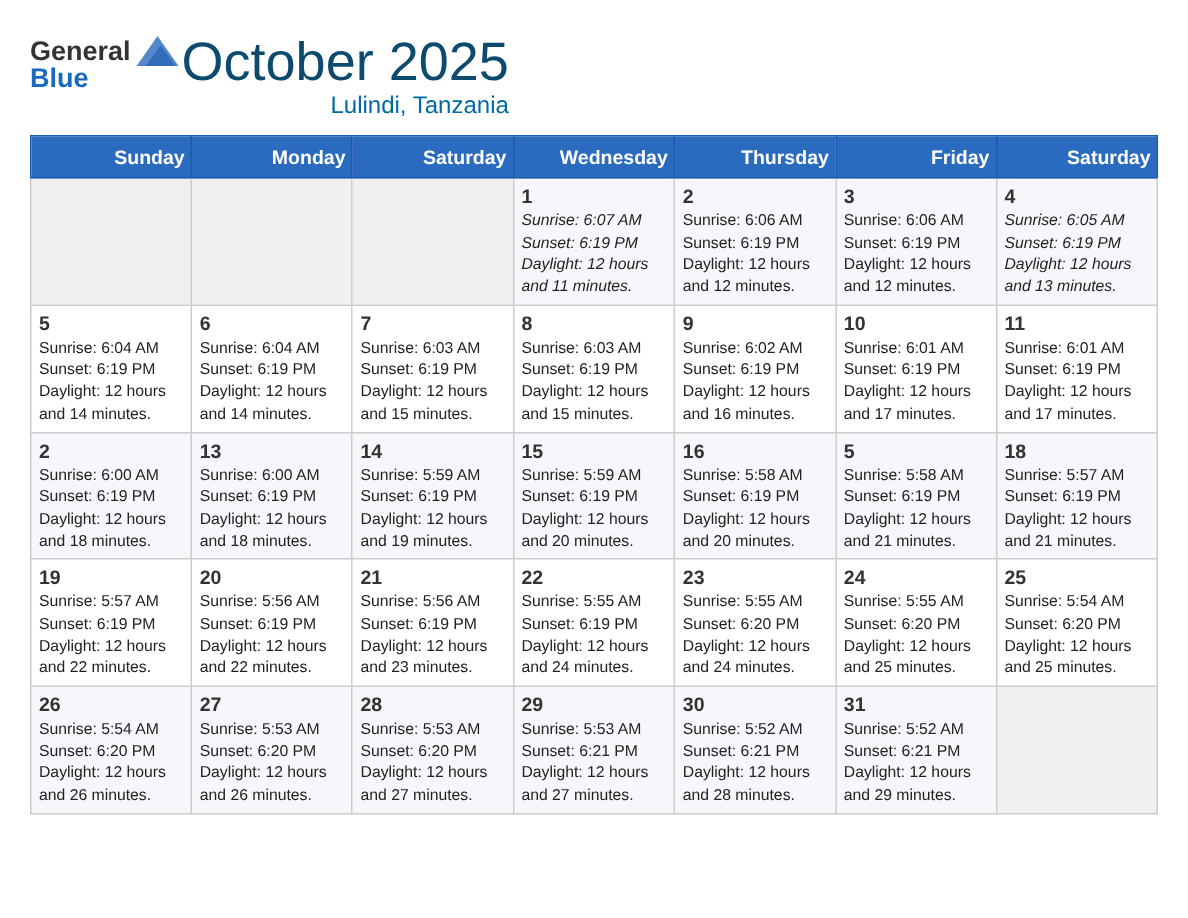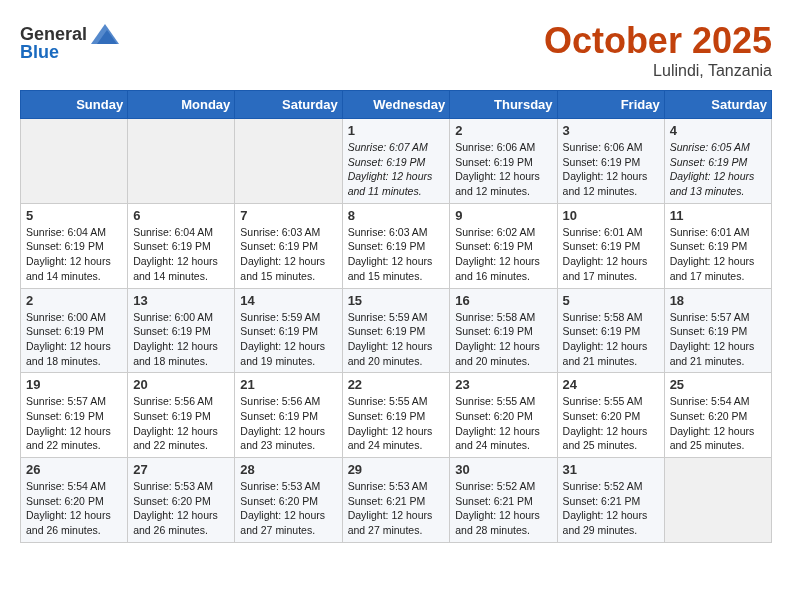--- a/index.html
+++ b/index.html
@@ -5,21 +5,20 @@
     * { box-sizing: border-box; margin: 0; padding: 0; }
     body {
       font-family: Arial, sans-serif;
       background: #fff;
       width: 792px;
       min-height: 612px;
       padding: 20px;
     }
     .header {
       display: flex;
-      justify-content: space-between;
       align-items: flex-start;
       margin-bottom: 10px;
     }
     .logo {
       display: flex;
       align-items: center;
     }
     .logo-text-general {
       font-size: 18px;
       font-weight: bold;
@@ -33,26 +32,26 @@
     .logo-icon {
       width: 32px;
       height: 28px;
       margin-left: 2px;
     }
     .title-block {
       text-align: right;
     }
     .month-title {
       font-size: 36px;
-      font-weight: bold;
-      color: #c2410c;
+      font-weight: normal;
+      color: #0c4a6e;
     }
     .subtitle {
       font-size: 16px;
-      color: #404040;
+      color: #0369a1;
     }
     .calendar {
       width: 100%;
       border-collapse: collapse;
       border: 1px solid #ccc;
     }
     .calendar thead tr th {
       background: #2a6bbf;
       color: #fff;
       font-size: 13px;

